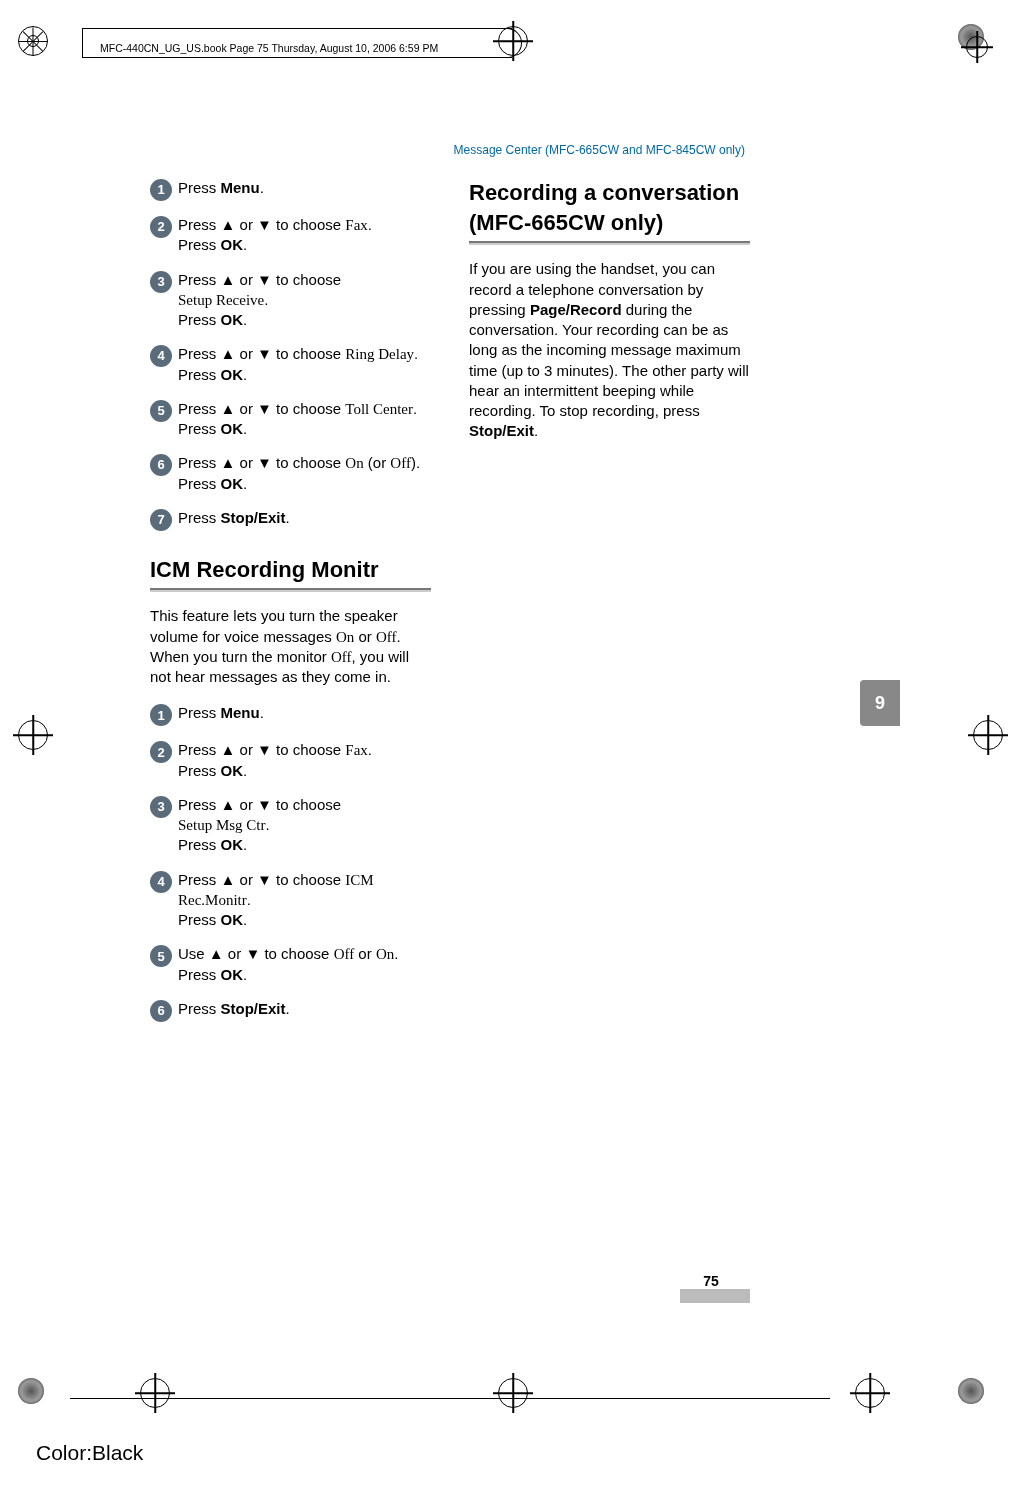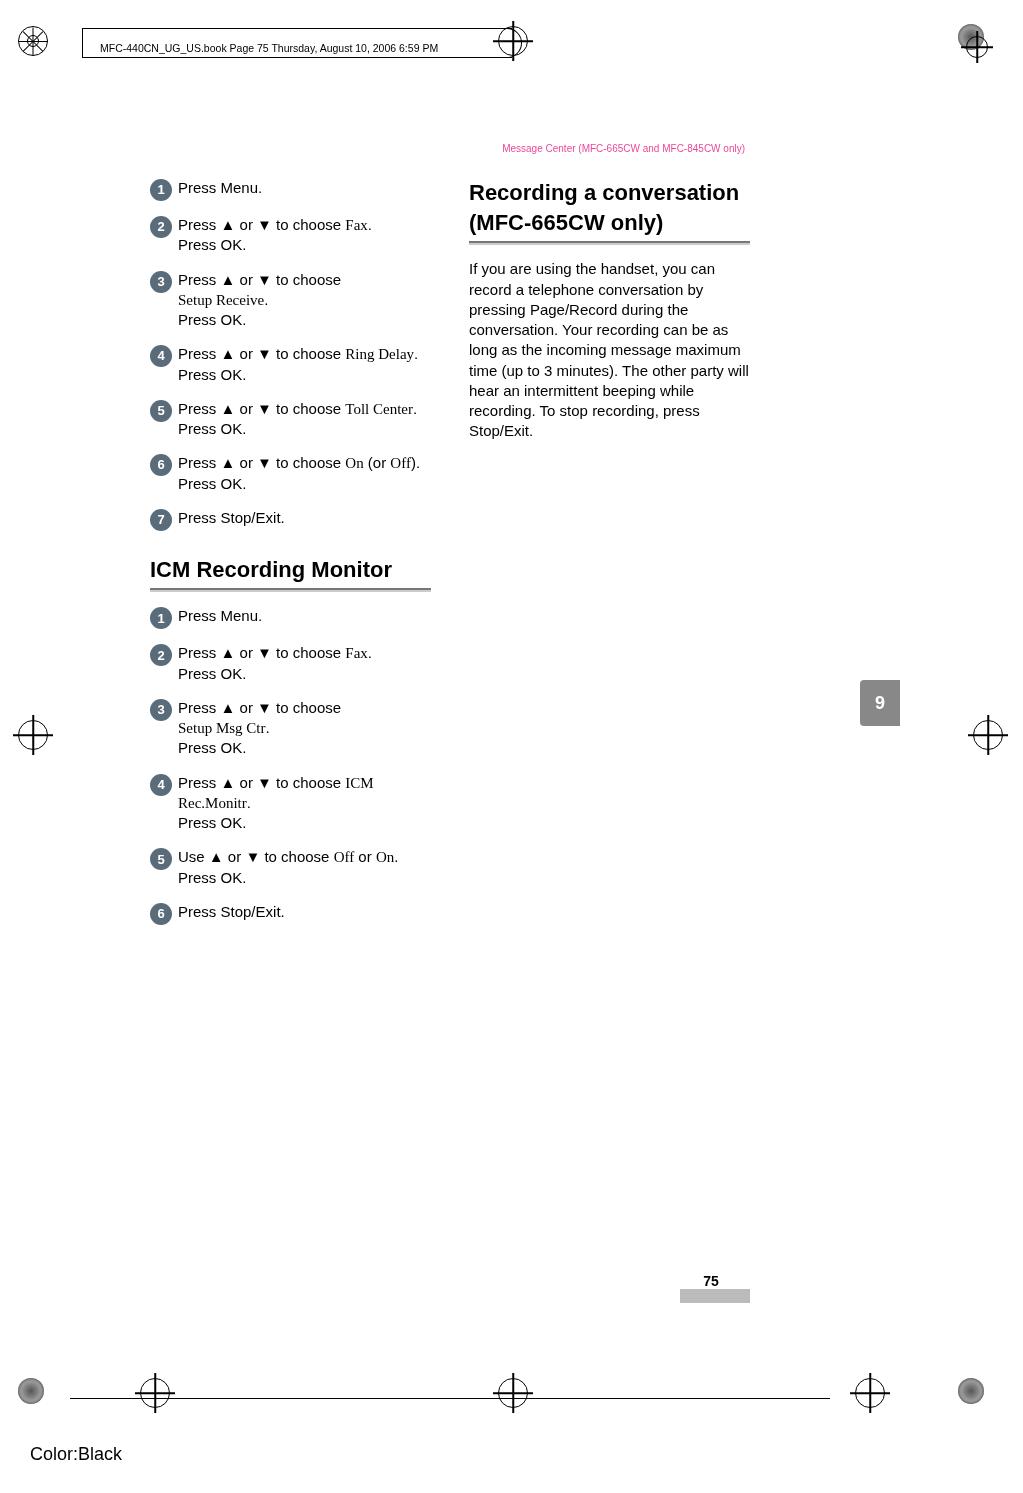--- a/index.html
+++ b/index.html
@@ -19,50 +19,50 @@
 
   
   .rail-h { position: absolute; left: 70px; right: 70px; height: 1px; background: #000; }
 
   
   .header-tag { position: absolute; font-size: 10.5px; left: 100px; top: 42px; white-space: nowrap; }
   .header-box { position: absolute; left: 82px; top: 28px; width: 430px; height: 30px; border: 1px solid #000; border-right: none; }
   .header-box::after { content:""; position:absolute; right:-10px; top:-1px; bottom:-1px; width:20px; border-top:1px solid #000; border-bottom:1px solid #000; border-right:1px solid #000; border-radius: 0 16px 16px 0; }
 
   
-  .runhead { position: absolute; top: 143px; right: 155px; font-size: 10px; color: #ec4899; }
+  .runhead { position: absolute; top: 143px; right: 155px; font-size: 12px; color: #0369a1; }
 
   
   .content { position: absolute; top: 178px; left: 150px; right: 150px; bottom: 250px; display: flex; gap: 38px; }
   .col { flex: 1; font-size: 15px; line-height: 1.35; }
 
   
   .step { display: flex; margin-bottom: 14px; }
   .step .num { flex: 0 0 28px; }
   .step .body { flex: 1; }
   .circle { display: inline-flex; width: 22px; height: 22px; border-radius: 50%; background:#5a6b7a; color:#fff; font-size: 13px; font-weight: bold; align-items: center; justify-content: center; margin-top: 1px; }
   .arrow { font-family: Arial, sans-serif; }
   .mono { font-family: Liberation Serif, serif; }
-  b { font-weight: normal; }
+  b { font-weight: bold; }
 
   
   h2 { font-size: 22px; font-weight: bold; margin-top: 24px; margin-bottom: 4px; }
   .rule-thick { height: 4px; background: linear-gradient(to bottom, #777 0%, #777 50%, #ccc 50%, #ccc 100%); margin-bottom: 14px; }
   .intro { margin-bottom: 16px; }
 
   
   .side-tab { position: absolute; right: 0; top: 680px; width: 40px; height: 46px; background: #888; color: #fff; display:flex; align-items:center; justify-content:center; font-weight:bold; font-size:18px; border-radius: 4px 0 0 4px; }
 
   
   .pnum-wrap { position: absolute; right: 150px; bottom: 190px; display:flex; align-items:center;flex-direction:column; }
   .pnum-bar { width: 70px; height: 14px; background: #bbb; margin-left: 8px; }
   .pnum { font-weight: bold; font-size: 14px; }
 
   
-  .color-label { position: absolute; left: 30px; bottom: 28px; font-size: 18px; margin-top: 32px; }
+  .color-label { position: absolute; left: 36px; bottom: 28px; font-size: 21px; margin-top: 32px; }
 
 </style>
 </head>
 <body>
 <div class="page">
 
 <div class="reg" style="left:18px; top:26px;">
   <div class="sun">
         <div class="ctr"></div>
     <div class="ray" style="transform:rotate(0deg) translateX(0);"></div>
@@ -118,22 +118,23 @@
           <div class="step">
             <div class="num"><span class="circle">6</span></div>
             <div class="body">Press <span class="arrow">▲</span> or <span class="arrow">▼</span> to choose <span class="mono">On</span> (or <span class="mono">Off</span>).<br>Press <b>OK</b>.</div>
           </div>
           <div class="step">
             <div class="num"><span class="circle">7</span></div>
             <div class="body">Press <b>Stop/Exit</b>.</div>
           </div>
         </div>
 
-    <h2>ICM Recording Monitor</h2>
+    <h2>ICM Recording Monitr</h2>
     <div class="rule-thick"></div>
+    <p class="intro">This feature lets you turn the speaker volume for voice messages <span class="mono">On</span> or <span class="mono">Off</span>. When you turn the monitor <span class="mono">Off</span>, you will not hear messages as they come in.</p>
 
     <div>
           <div class="step">
             <div class="num"><span class="circle">1</span></div>
             <div class="body">Press <b>Menu</b>.</div>
           </div>
           <div class="step">
             <div class="num"><span class="circle">2</span></div>
             <div class="body">Press <span class="arrow">▲</span> or <span class="arrow">▼</span> to choose <span class="mono">Fax</span>.<br>Press <b>OK</b>.</div>
           </div>

